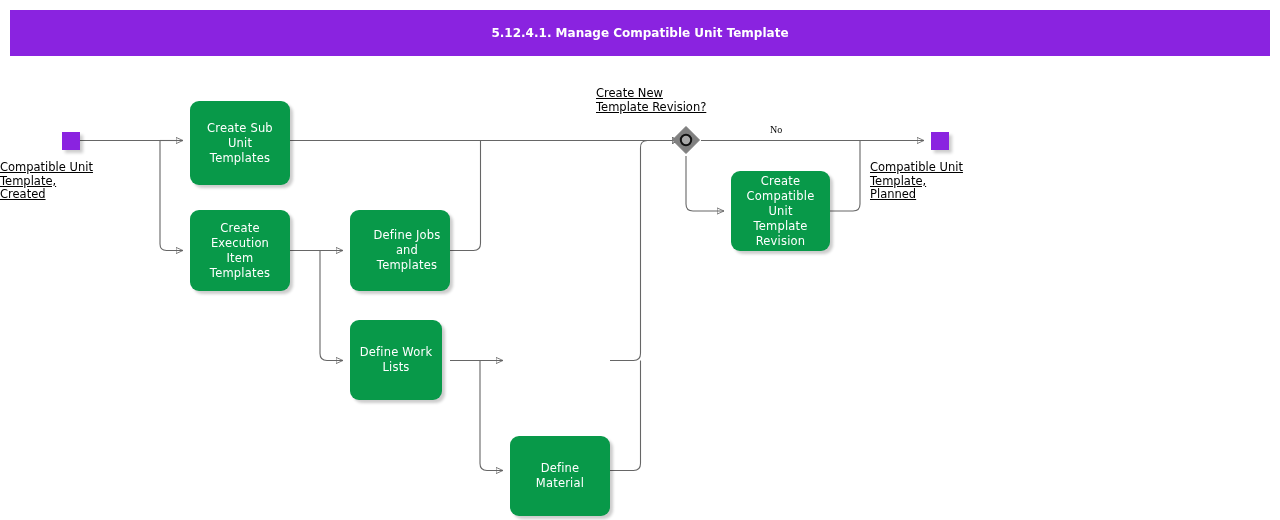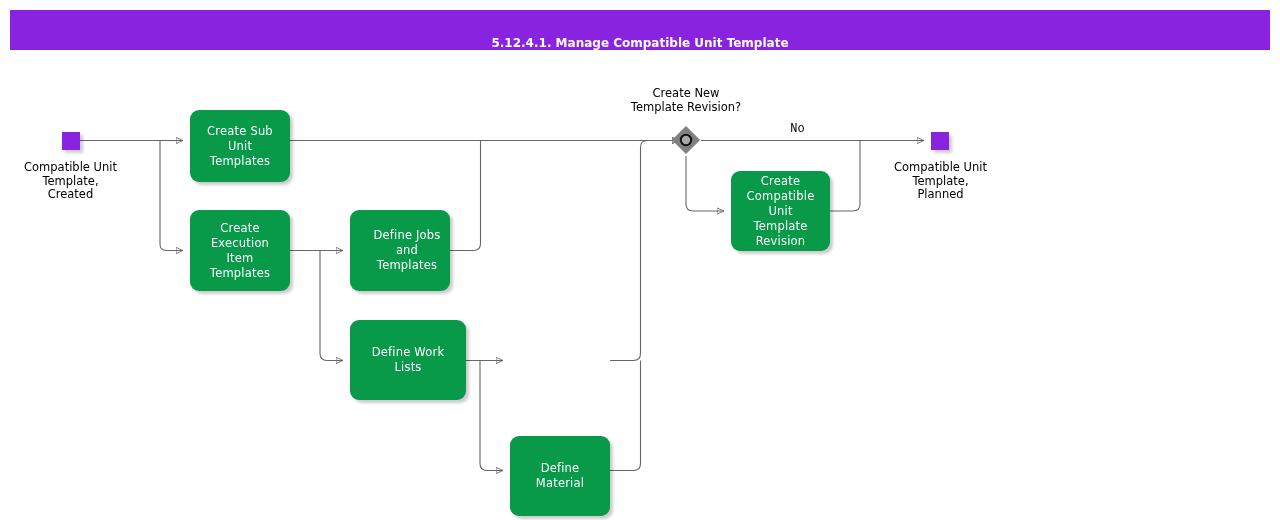--- a/index.html
+++ b/index.html
@@ -12,24 +12,24 @@
     position: relative;
     width: 1280px;
     height: 520px;
     background: #ffffff;
     overflow: hidden;
   }
   
   #title-bar {
     position: absolute;
     left: 10px; top: 10px;
-    width: 1260px; height: 40px;
+    width: 1260px; height: 46px;
     background: #8A23E0;
     display: flex;
-    align-items: flex-end;
+    align-items: center;
     justify-content: center;
   }
   #title-bar .title-text {
     color: #ffffff;
     font-size: 12px;
     font-weight: bold;
     font-family: "DejaVu Sans", sans-serif;
     letter-spacing: 0px;
     white-space: nowrap;
   }
@@ -61,34 +61,34 @@
     box-shadow: 3px 3px 3px rgba(0,0,0,0.20);
   }
   
   .gateway {
     position: absolute;
     width: 30px; height: 30px;
   }
   
   .nodelabel {
     position: absolute;
-    text-align: center;
+    text-align: left;
     color: #000000;
     font-size: 11.5px;
     line-height: 13.5px;
     font-family: "DejaVu Sans", sans-serif;
     white-space: pre-line;
+    text-decoration: underline;
   }
   .edgelabel {
     position: absolute;
-    text-align: center;
     color: #000000;
-    font-size: 12px;
+    font-size: 10px;
     line-height: 13.5px;
-    font-family: Liberation Mono, monospace;
+    font-family: Liberation Serif, serif;
     white-space: nowrap;
   }
   
   #edges {
     position: absolute;
     left: 0; top: 0;
     width: 1280px; height: 520px;
     pointer-events: none;
   }
   #edges path, #edges line { fill: none; stroke: #666666; stroke-width: 1.1; }
@@ -151,37 +151,37 @@
       <polygon points="15,1.5 28.5,15 15,28.5 1.5,15" fill="#808080" stroke="#7a7a7a" stroke-width="1"></polygon>
       <polygon points="15,3.5 26.5,15 15,26.5 3.5,15" fill="#808080" stroke="none" opacity="0.25"></polygon>
       <circle cx="15" cy="15" r="5.2" fill="#a8a8a8" stroke="#111111" stroke-width="2"></circle>
     </svg>
   </div>
   <div class="nodelabel" style="left:596px; top:87px; width:180px;">Create New
 Template Revision?</div>
 
   <div class="edgelabel" style="left:770px; top:123px; width:55px;">No</div>
 
-  <div class="task" style="left:190px; top:110px; width:100px; height:72px;">
+  <div class="task" style="left:190px; top:101px; width:100px; height:84px;">
     <span class="task-label">Create Sub Unit
 Templates</span>
   </div>
 
   <div class="task" style="left:190px; top:210px; width:100px; height:81px;">
     <span class="task-label">Create
 Execution Item
 Templates</span>
   </div>
 
   <div class="task" style="left:350px; top:210px; width:100px; height:81px;padding-left:20px;">
     <span class="task-label">Define Jobs and
 Templates</span>
   </div>
 
-  <div class="task" style="left:350px; top:320px; width:116px; height:80px;">
+  <div class="task" style="left:350px; top:320px; width:92px; height:80px;">
     <span class="task-label">Define Work
 Lists</span>
   </div>
 
 
   <div class="task" style="left:510px; top:436px; width:100px; height:80px;">
     <span class="task-label">Define Material</span>
   </div>
 
   <div class="task" style="left:731px; top:171px; width:99px; height:80px;">

